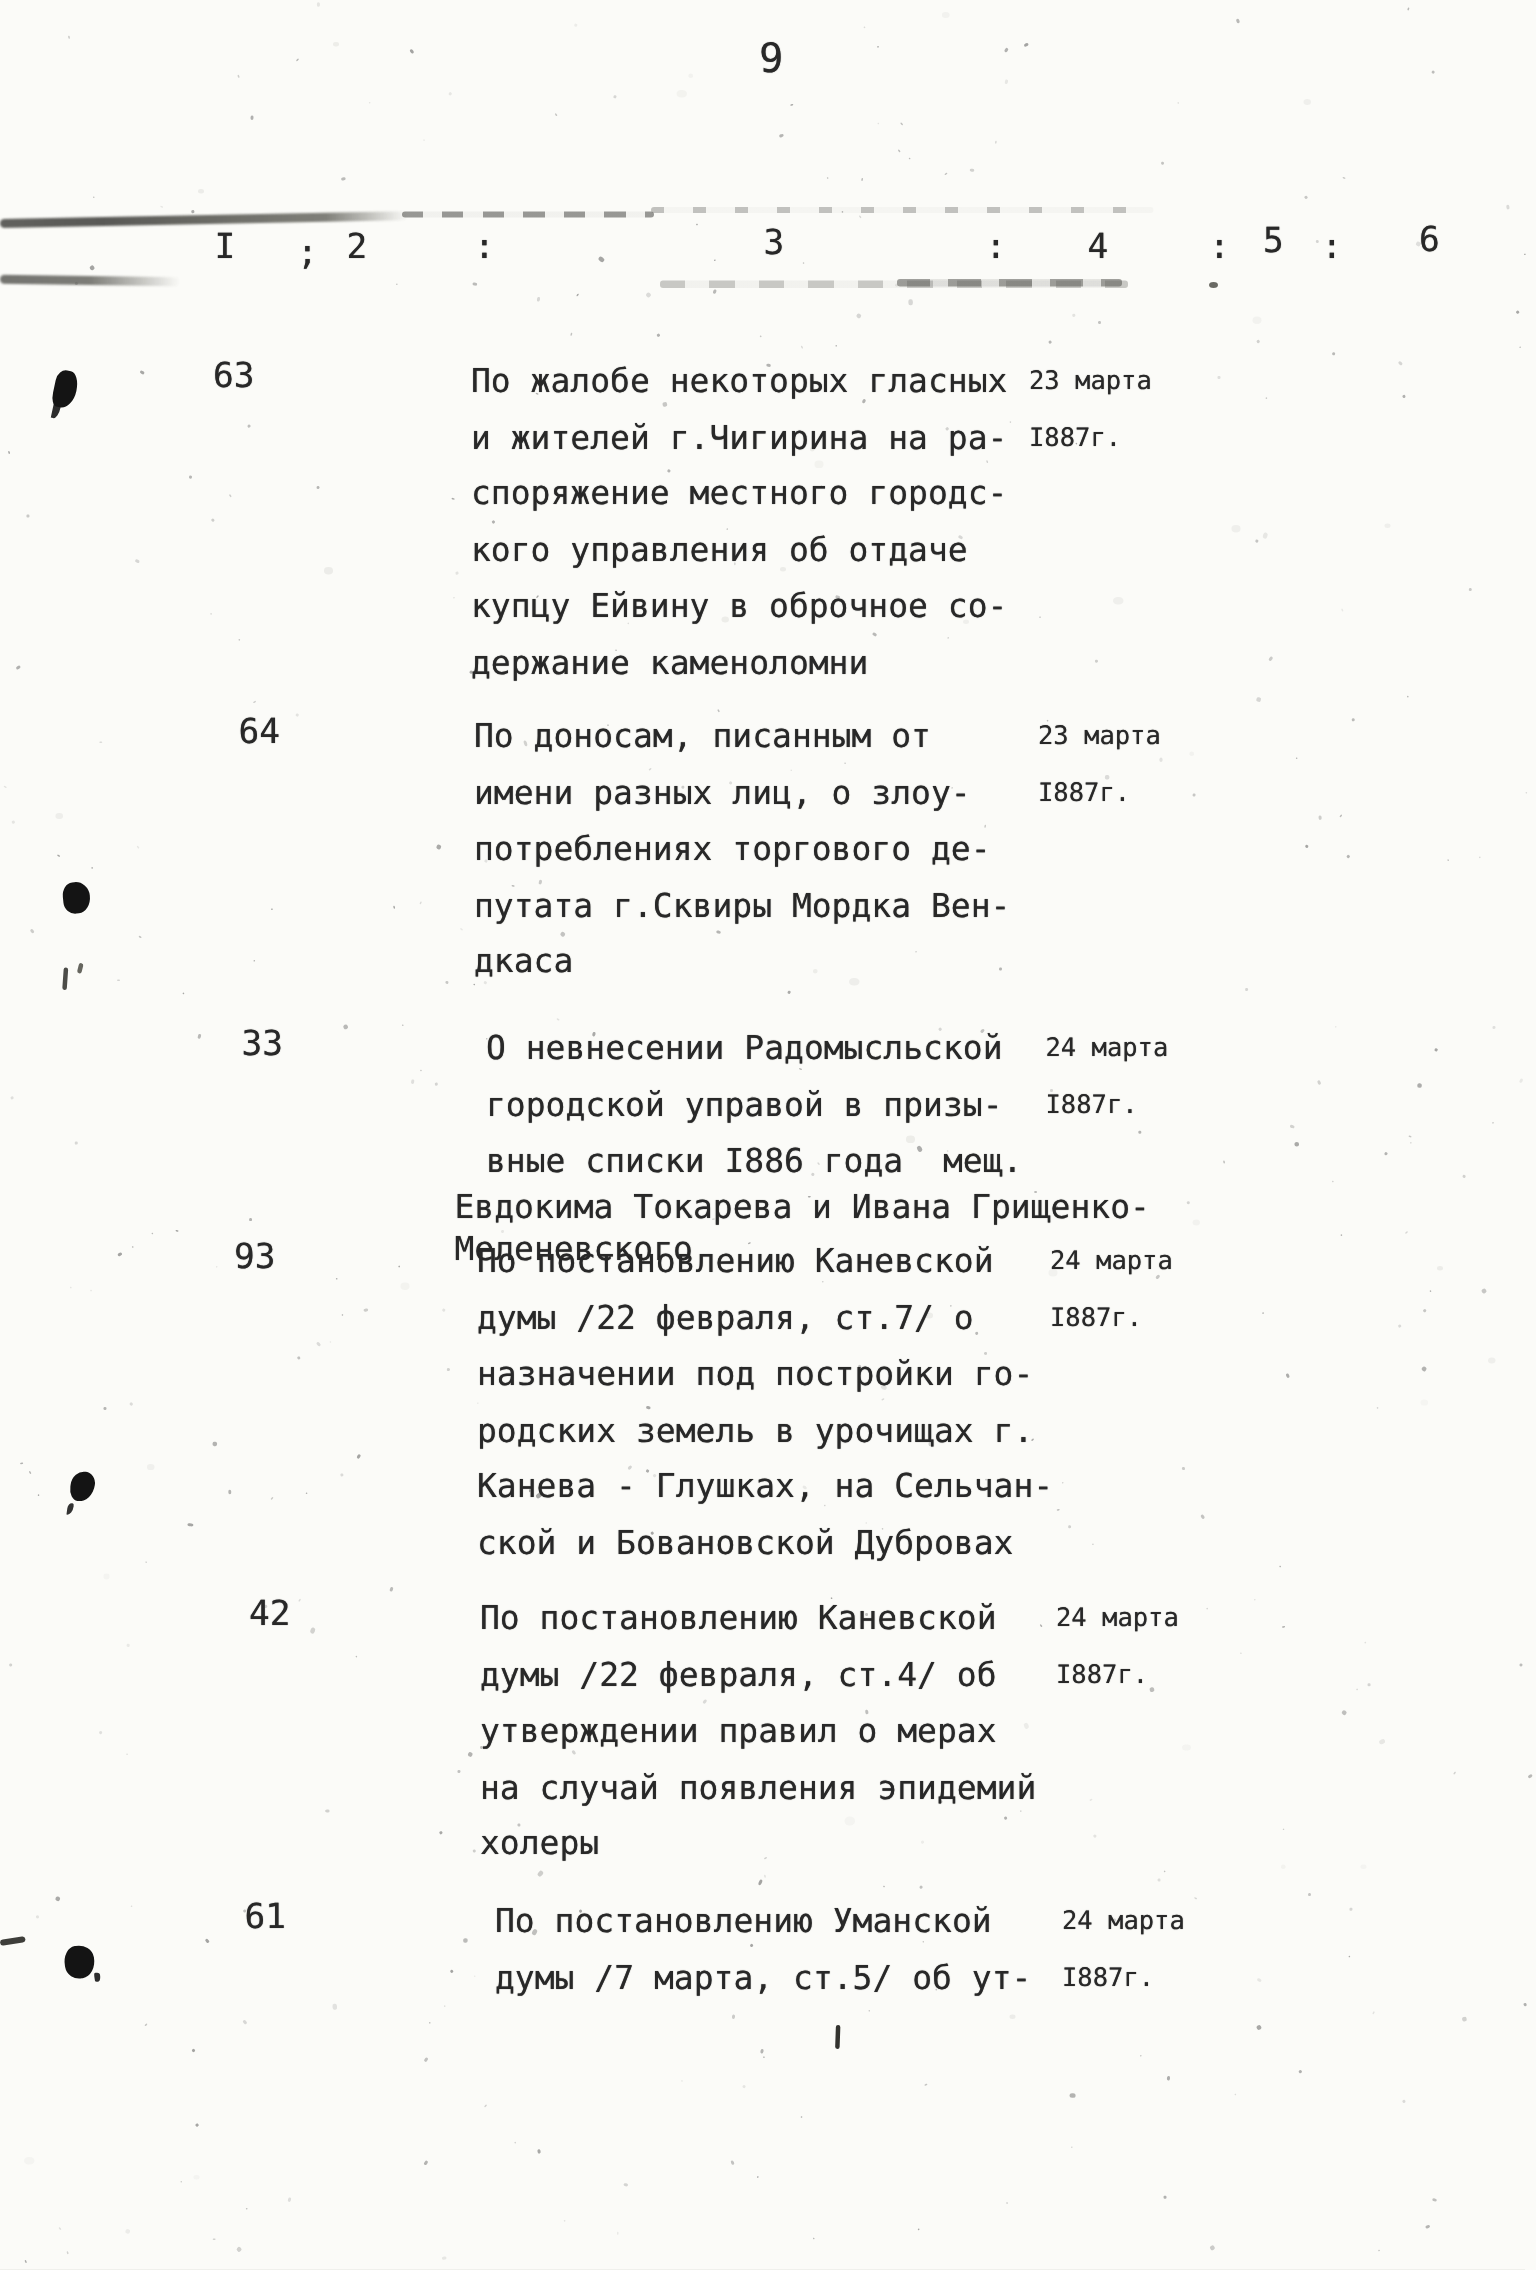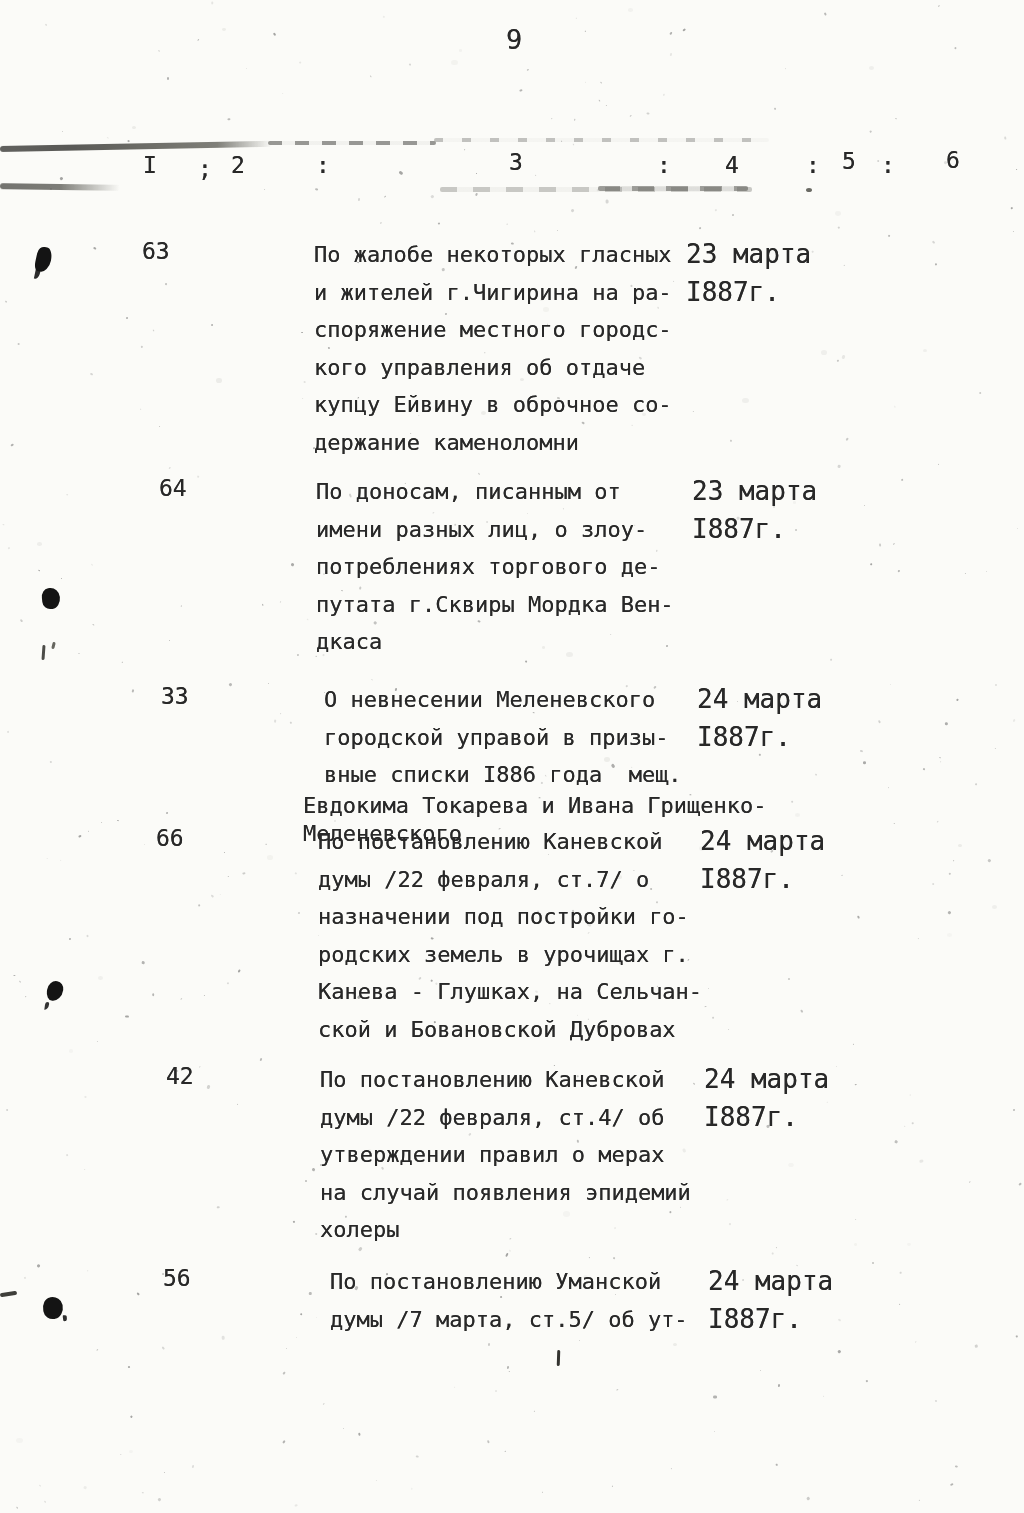--- a/index.html
+++ b/index.html
@@ -61,21 +61,21 @@
     font-size:22px;line-height:37.5px;white-space:pre-wrap;
     text-shadow:0 0 .6px rgba(30,30,30,.75);
   }
   .entry-addendum{
     position:absolute;left:303px;top:111px;
     font-size:22px;line-height:28px;white-space:pre-wrap;
     text-shadow:0 0 .6px rgba(30,30,30,.75);
   }
   .entry-date{
     position:absolute;left:var(--date-x);top:0;
-    font-size:26px;line-height:37.5px;white-space:pre-wrap;
+    font-size:17px;line-height:37.5px;white-space:pre-wrap;
     text-shadow:0 0 .6px rgba(30,30,30,.75);
   }
 
   
   .blob{position:absolute;background:#141414;}
   .blob-1{left:36px;top:247px;width:15px;height:25px;border-radius:50% 50% 68% 32%/38% 58% 62% 42%;transform:rotate(12deg);box-shadow:-3px 13px 0 -5px #2c2c2c;}
   .blob-2{left:42px;top:588px;width:18px;height:21px;border-radius:42% 55% 50% 46%/46% 50% 56% 40%;transform:rotate(-6deg);}
   .blob-3{left:47px;top:981px;width:16px;height:20px;border-radius:55% 45% 62% 38%/50% 40% 62% 45%;transform:rotate(8deg);box-shadow:-6px 16px 0 -6px #333;}
   .blob-4{left:43px;top:1297px;width:20px;height:22px;border-radius:45% 55% 50% 50%/55% 45% 58% 42%;transform:rotate(-10deg);box-shadow:10px 12px 0 -8px #2e2e2e;}
   .mark{position:absolute;background:#4c4c48;}
@@ -604,31 +604,31 @@
 имени разных лиц, о злоу-
 потреблениях торгового де-
 путата г.Сквиры Мордка Вен-
 дкаса</div>
     <div class="entry-date">23 марта
 I887г.</div>
   </section>
 
   <section class="entry" style="top:681px;--num-x:161px;--text-x:324px;--date-x:697px">
     <div class="entry-number">33</div>
-    <div class="entry-text">О невнесении Меленевского
+    <div class="entry-text">О невнесении Радомысльской
 городской управой в призы-
 вные списки I886 года  мещ.</div>
     <div class="entry-addendum">Евдокима Токарева и Ивана Грищенко-
 Меленевского</div>
     <div class="entry-date">24 марта
 I887г.</div>
   </section>
 
   <section class="entry" style="top:823px;--num-x:156px;--text-x:318px;--date-x:700px">
-    <div class="entry-number">66</div>
+    <div class="entry-number">93</div>
     <div class="entry-text">По постановлению Каневской
 думы /22 февраля, ст.7/ о
 назначении под постройки го-
 родских земель в урочищах г.
 Канева - Глушках, на Сельчан-
 ской и Бовановской Дубровах</div>
     <div class="entry-date">24 марта
 I887г.</div>
   </section>
 
@@ -637,21 +637,21 @@
     <div class="entry-text">По постановлению Каневской
 думы /22 февраля, ст.4/ об
 утверждении правил о мерах
 на случай появления эпидемий
 холеры</div>
     <div class="entry-date">24 марта
 I887г.</div>
   </section>
 
   <section class="entry" style="top:1263px;--num-x:163px;--text-x:330px;--date-x:708px">
-    <div class="entry-number">56</div>
+    <div class="entry-number">61</div>
     <div class="entry-text">По постановлению Уманской
 думы /7 марта, ст.5/ об ут-</div>
     <div class="entry-date">24 марта
 I887г.</div>
   </section>
 
   <div class="blob blob-1"></div>
   <div class="blob blob-2"></div>
   <div class="blob blob-3"></div>
   <div class="blob blob-4"></div>

